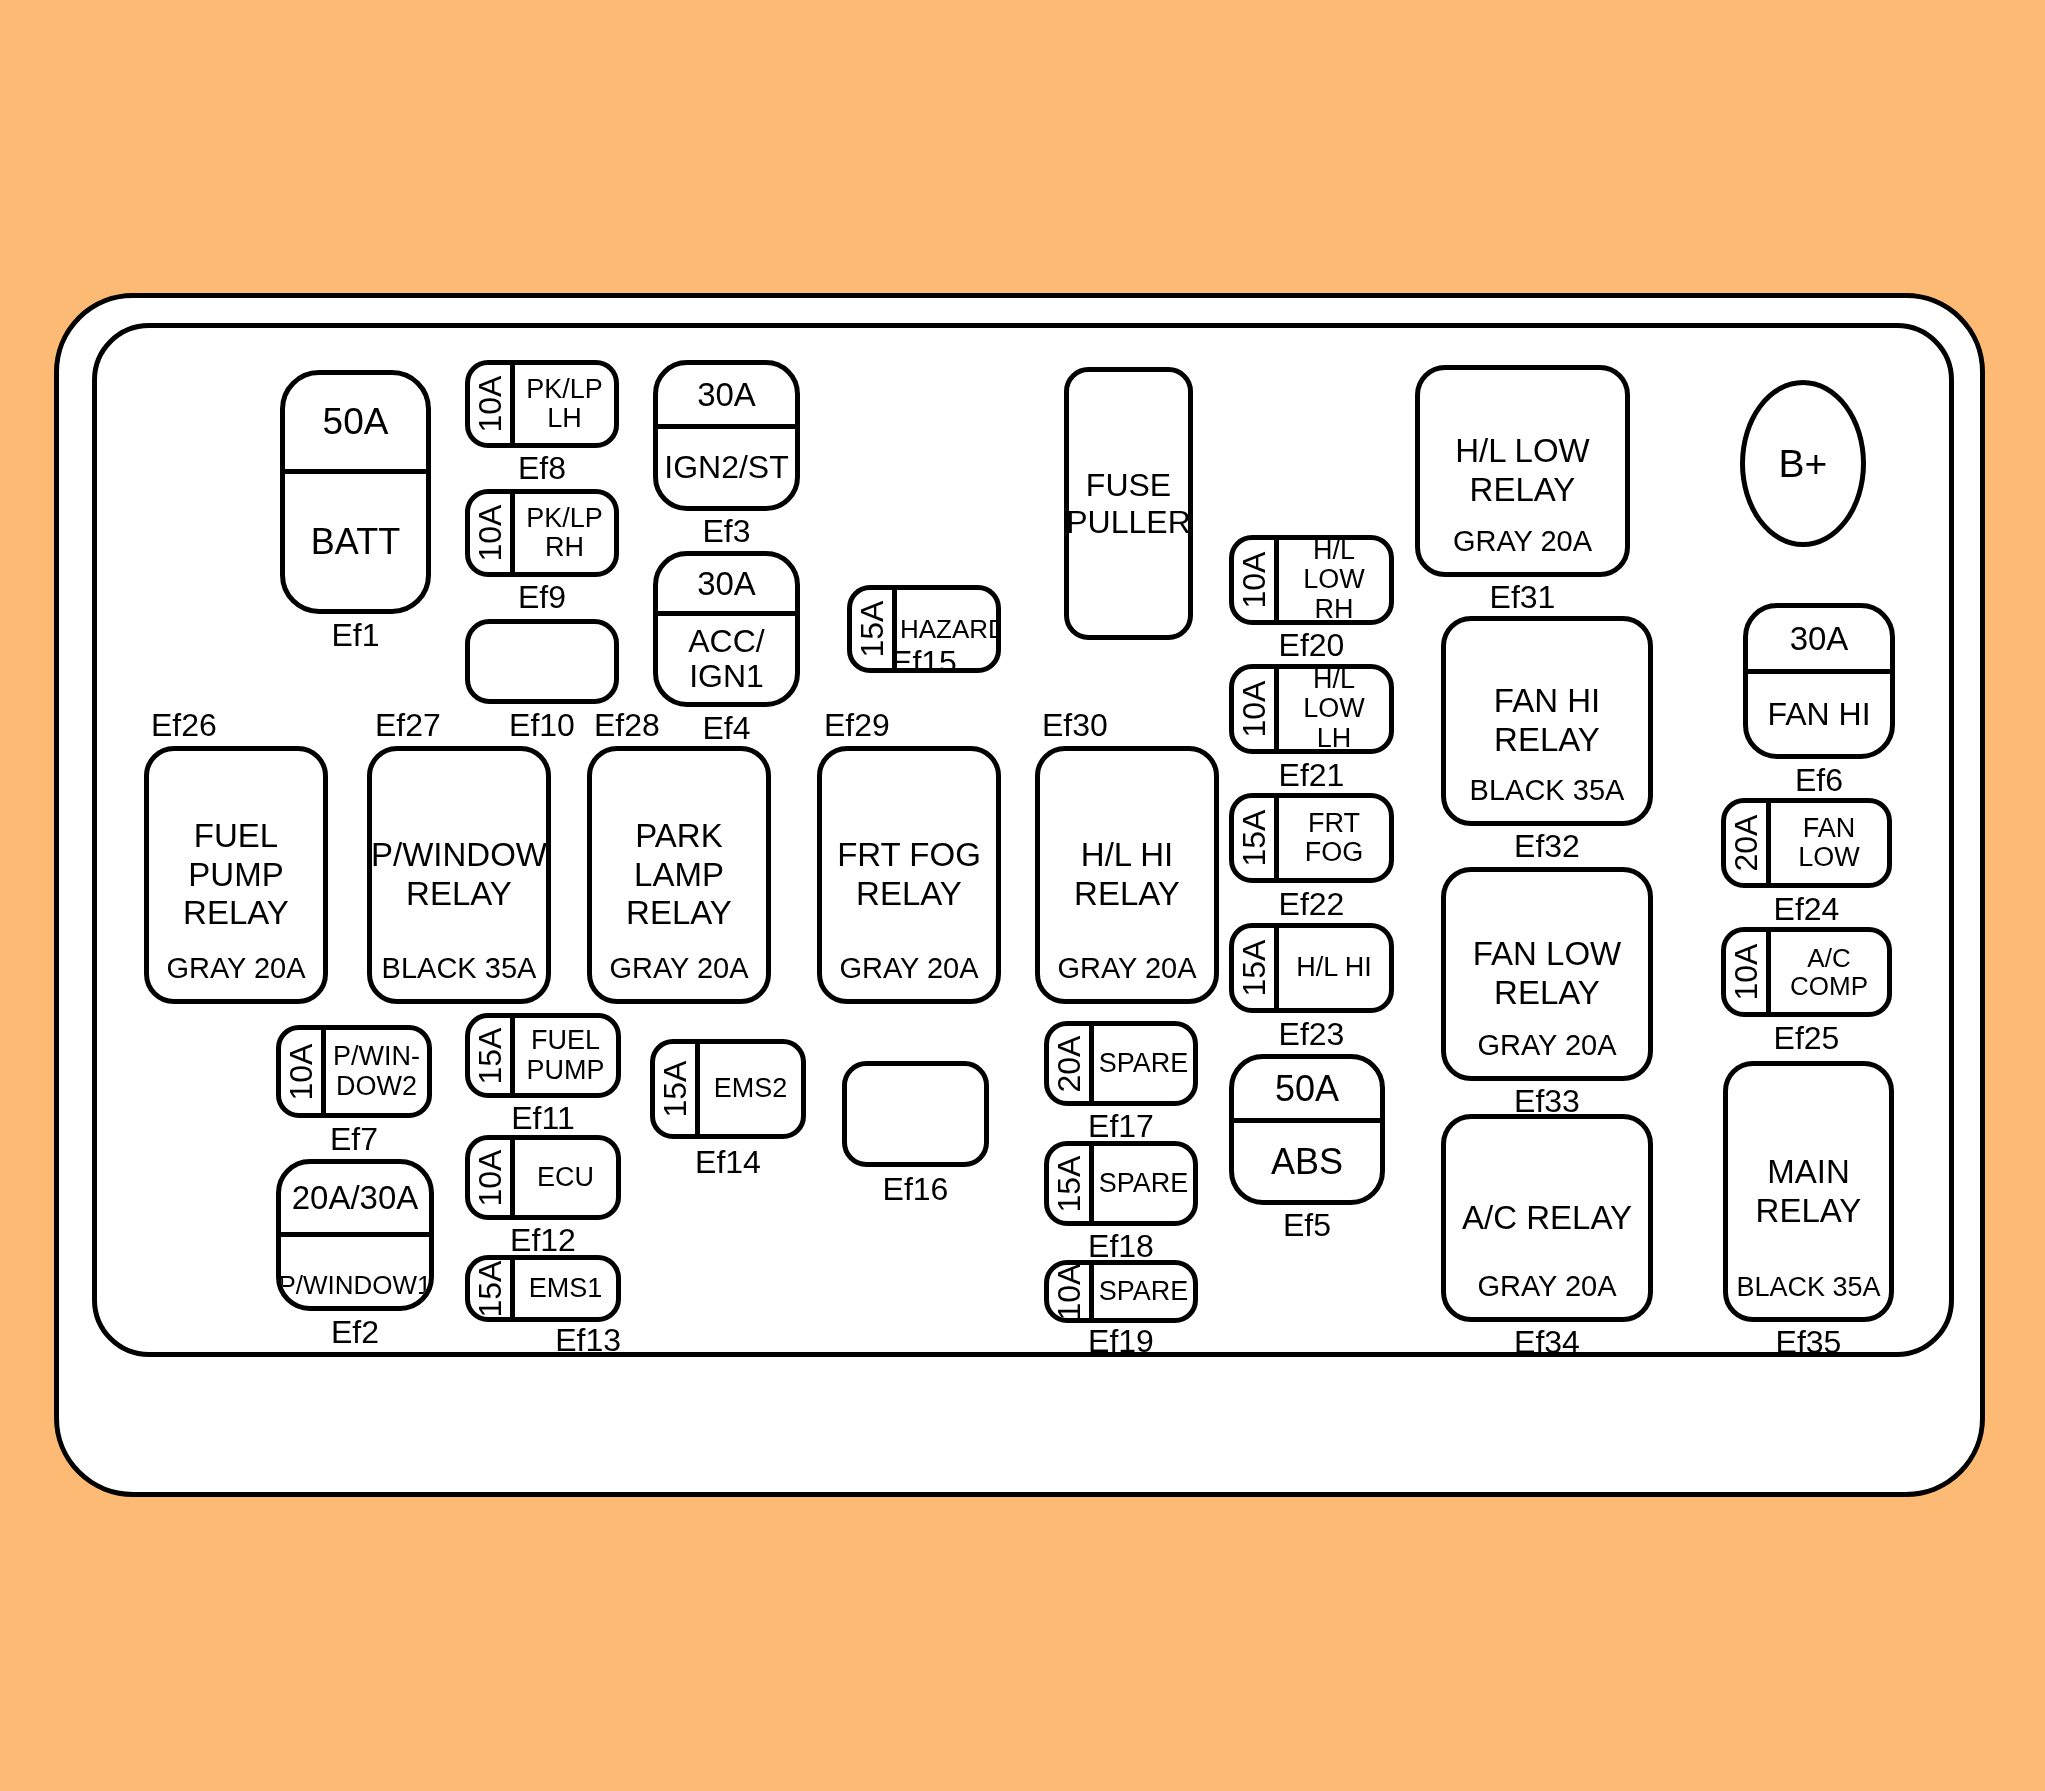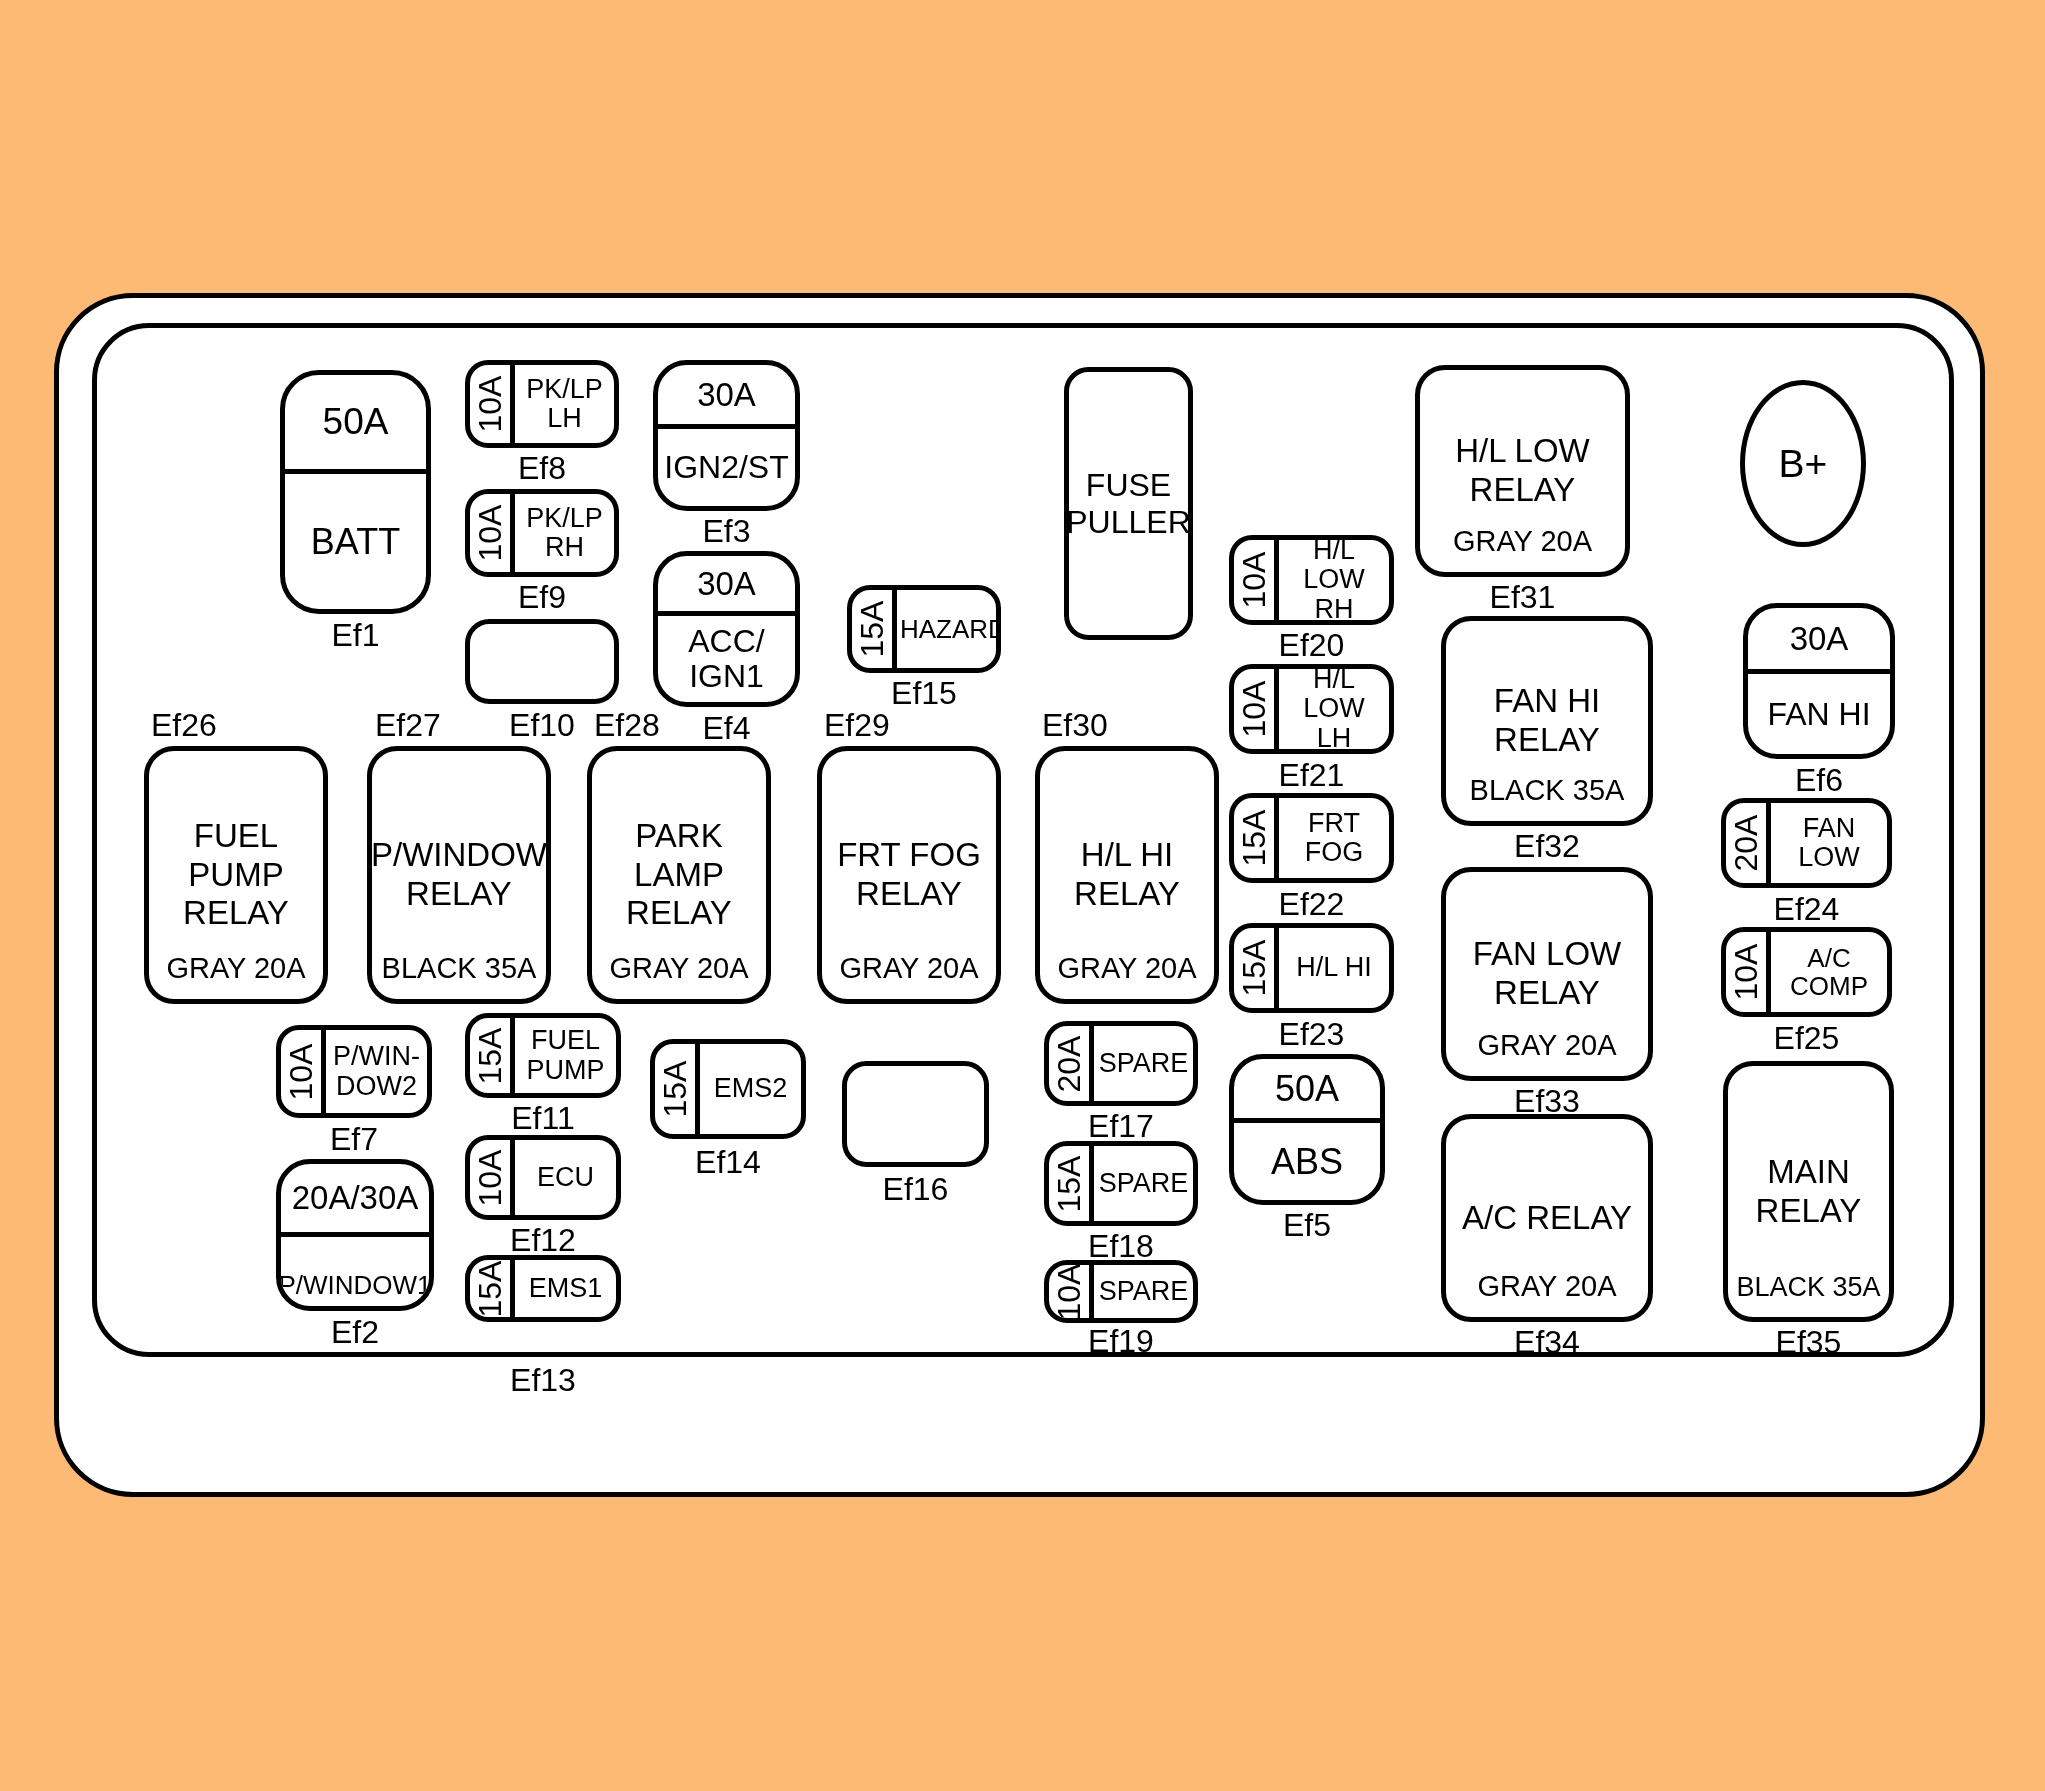--- a/index.html
+++ b/index.html
@@ -95,21 +95,21 @@
 IGN1</div>
   </div>
   <div class="cap" style="left:653px;top:712px;width:147px;">Ef4</div>
 
   <div class="fuse" style="left:847px;top:585px;width:154px;height:88px;">
     <div class="amp">
         <span>15A</span>
       </div>
     <div class="flabel" style="font-size:26px;">HAZARD</div>
   </div>
-  <div class="cap" style="left:847px;top:677px;width:154px;">Ef15</div>
+  <div class="cap" style="left:847px;top:646px;width:154px;">Ef15</div>
 
   <div class="puller" style="left:1064px;top:367px;width:129px;height:273px;">
     <div class="plabel">FUSE
 PULLER</div>
   </div>
 
   <div class="fuse" style="left:1229px;top:535px;width:165px;height:90px;">
     <div class="amp">
         <span>10A</span>
       </div>
@@ -256,21 +256,21 @@
     <div class="flabel">ECU</div>
   </div>
   <div class="cap" style="left:465px;top:1224px;width:156px;">Ef12</div>
 
   <div class="fuse" style="left:465px;top:1255px;width:156px;height:67px;">
     <div class="amp">
         <span>15A</span>
       </div>
     <div class="flabel">EMS1</div>
   </div>
-  <div class="cap" style="left:465px;top:1364px;width:156px;">Ef13</div>
+  <div class="cap" style="left:465px;top:1324px;width:156px;text-align:right;">Ef13</div>
 
   <div class="fuse" style="left:650px;top:1039px;width:156px;height:100px;">
     <div class="amp">
         <span>15A</span>
       </div>
     <div class="flabel">EMS2</div>
   </div>
   <div class="cap" style="left:650px;top:1146px;width:156px;">Ef14</div>
 
   <div class="blank" style="left:842px;top:1061px;width:147px;height:106px;"></div>

